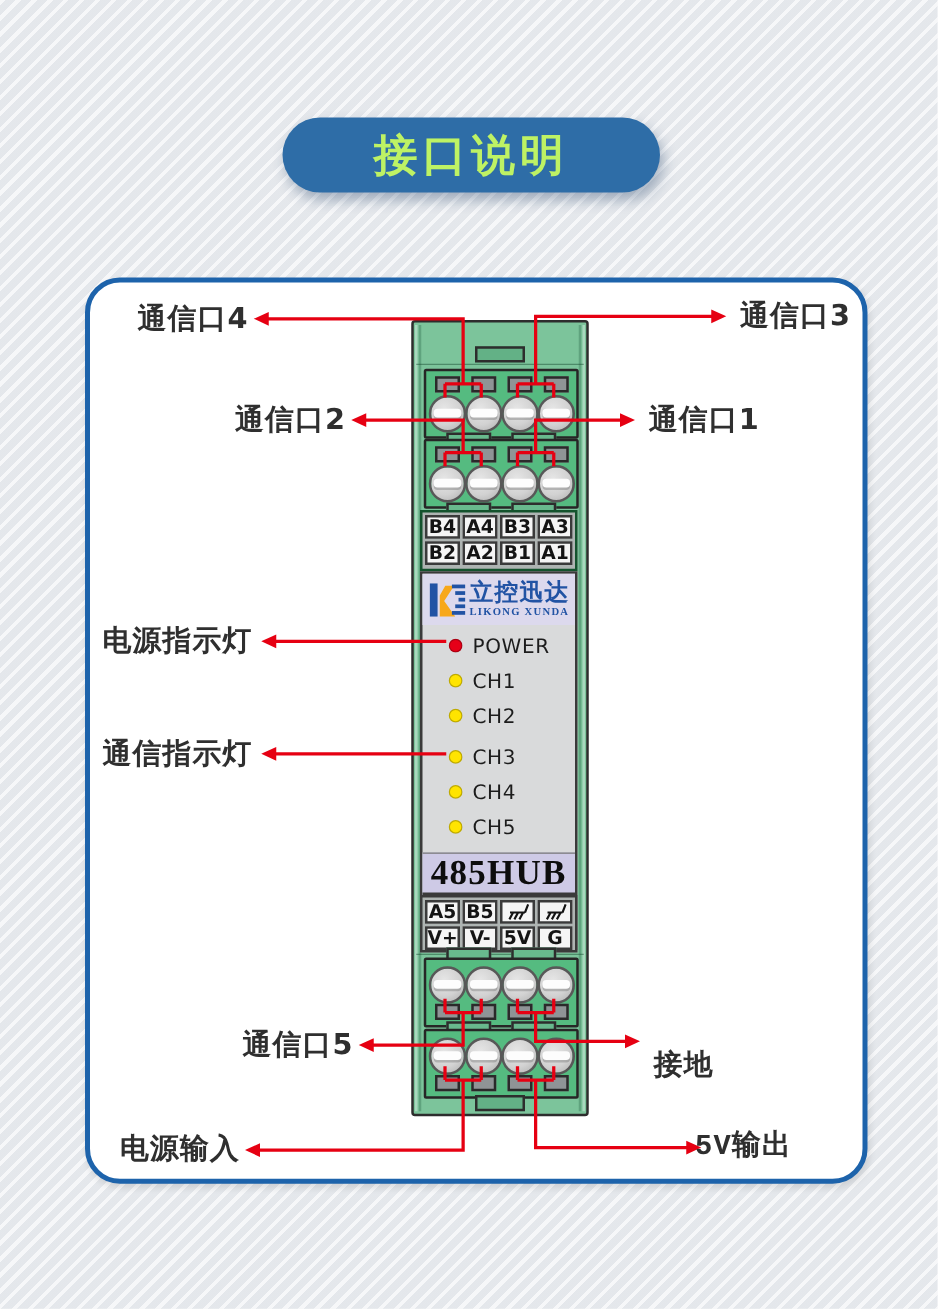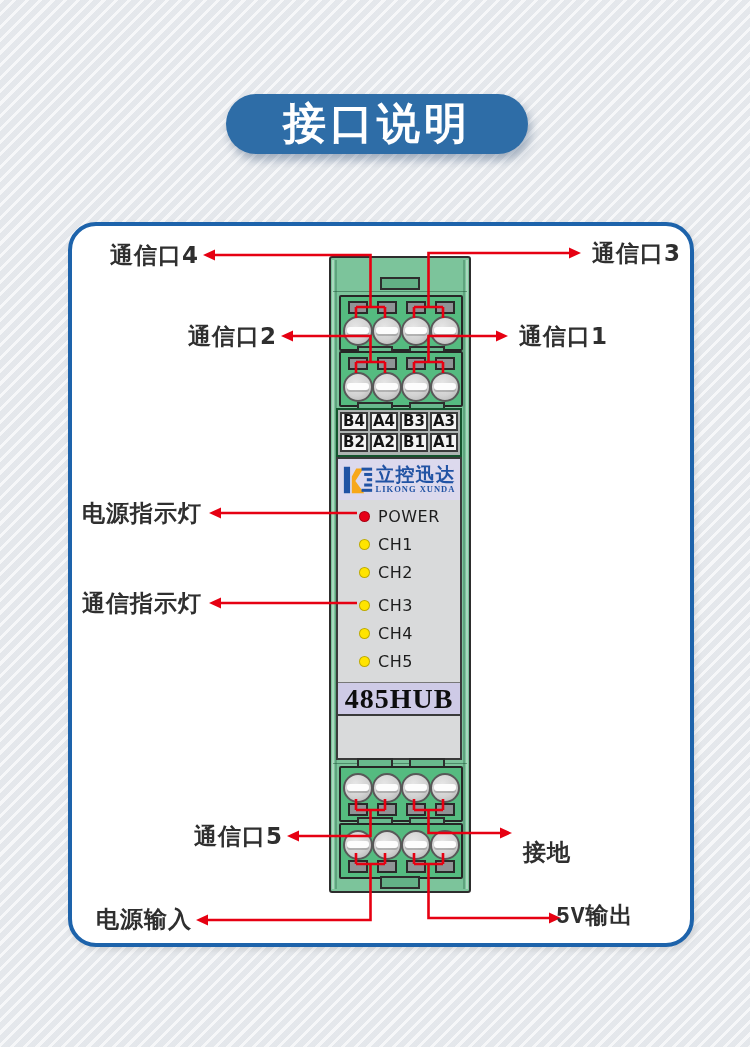--- a/index.html
+++ b/index.html
@@ -13,21 +13,21 @@
   }
   #page{position:absolute;inset:0;}
 
   
   .pill{
     position:absolute;left:226px;top:94px;width:302px;height:60px;
     background:var(--header-blue);border-radius:31px;
     display:flex;align-items:center;justify-content:center;
     box-shadow:3px 6px 10px rgba(30,60,100,.35);
   }
-  .pill span{color:#ffffff;font-size:43px;font-weight:bold;letter-spacing:4px;}
+  .pill span{color:#bef264;font-size:35px;font-weight:bold;letter-spacing:4px;}
 
   
   .frame{
     position:absolute;left:68px;top:222px;width:618px;height:717px;
     border:4px solid var(--frame-blue);border-radius:28px;background:#fff;
     box-shadow:2px 3px 6px rgba(0,0,0,.10);
   }
 
   
   .device{
@@ -237,20 +237,42 @@
             <div class="ledlabel">CH4</div>
           </div>
           <div class="ledrow" style="top: 152px;">
             <div class="led" style="background: rgb(255, 228, 0);"></div>
             <div class="ledlabel">CH5</div>
           </div>
         </div>
       <div class="modelband">
         <span>485HUB</span>
       </div>
+      <div class="strip inpanel" id="stripBottom">
+          <div class="cell-row">
+            <div class="cell">A5</div>
+            <div class="cell">B5</div>
+            <div class="cell">
+              <svg width="19" height="15" viewBox="0 0 19 15">
+                <path d="M3,8 H15 M15,8 L17.5,1.5 M5.5,8 L2.5,13.5 M9.5,8 L6.5,13.5 M13.5,8 L10.5,13.5" stroke="#141414" stroke-width="1.7" fill="none"></path>
+              </svg>
+            </div>
+            <div class="cell">
+              <svg width="19" height="15" viewBox="0 0 19 15">
+                <path d="M3,8 H15 M15,8 L17.5,1.5 M5.5,8 L2.5,13.5 M9.5,8 L6.5,13.5 M13.5,8 L10.5,13.5" stroke="#141414" stroke-width="1.7" fill="none"></path>
+              </svg>
+            </div>
+          </div>
+          <div class="cell-row">
+            <div class="cell">V+</div>
+            <div class="cell">V-</div>
+            <div class="cell">5V</div>
+            <div class="cell">G</div>
+          </div>
+        </div>
     </div>
 
     <div class="hline" style="top:505px"></div>
     <div class="tab" style="left:26px;top:500px"></div>
     <div class="tab" style="left:78px;top:500px"></div>
     <div class="tblock" id="blkC">
         <div class="trect" style="left: 7px; top: 35px;"></div>
         <div class="screw" style="left: 2px; top: 5px;">
           <div class="slot"></div>
         </div>

